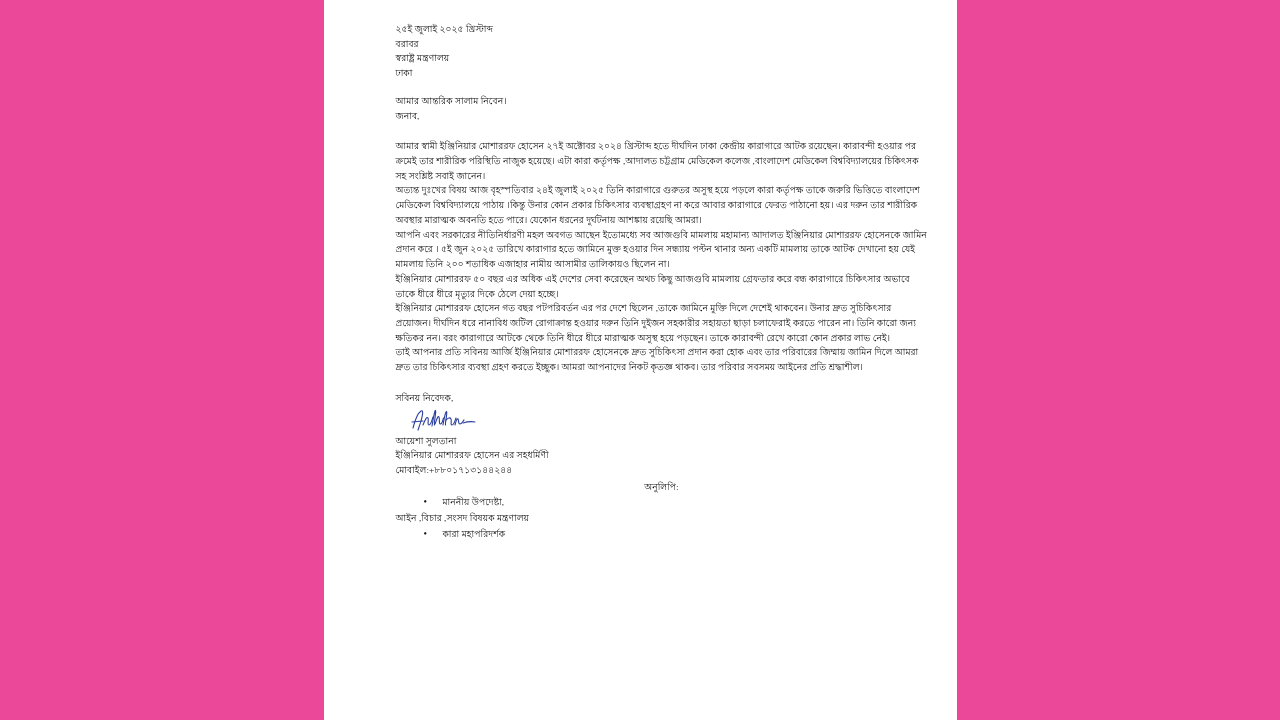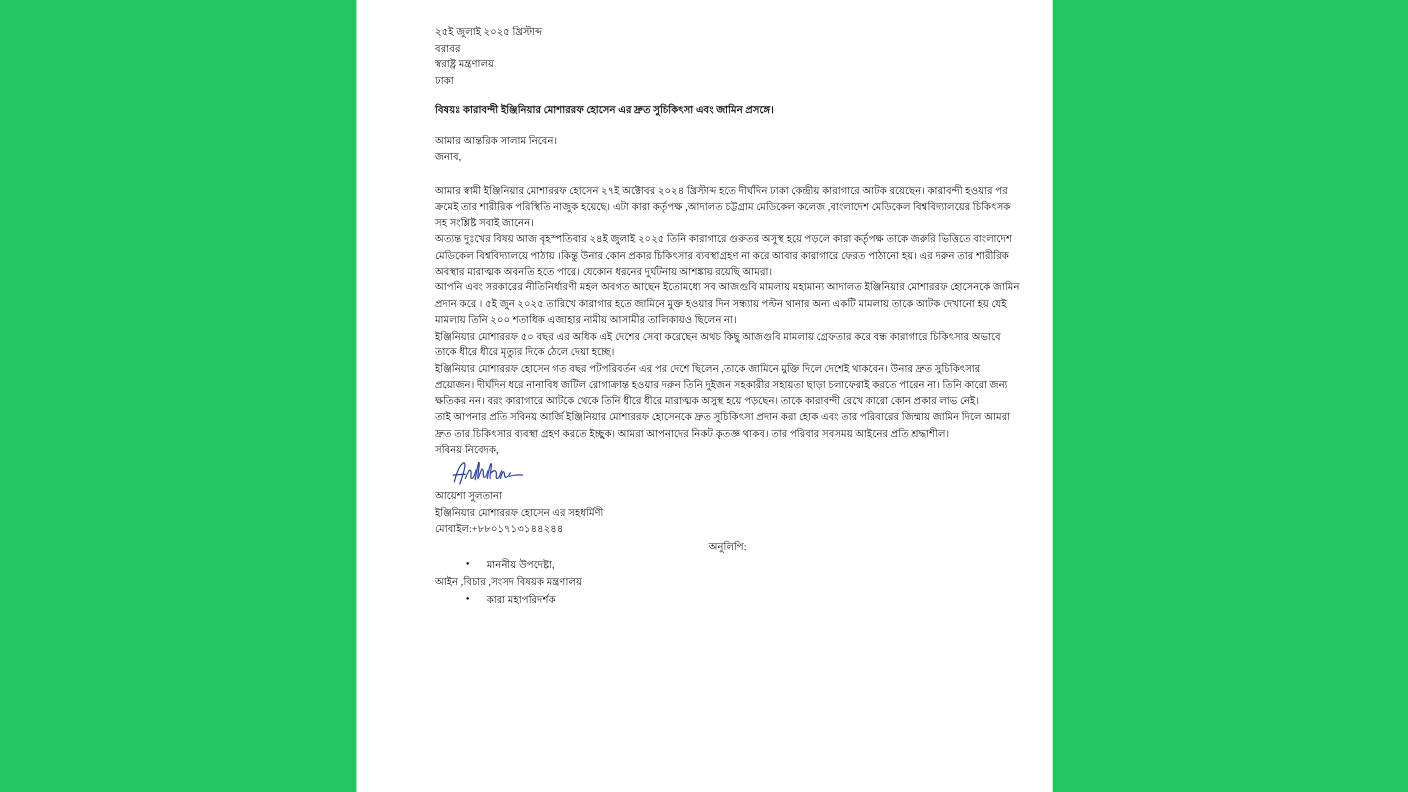--- a/index.html
+++ b/index.html
@@ -11,21 +11,21 @@
     overflow: hidden;
   }
   body {
     background: #0b4a6b;
     font-family: "Liberation Serif", "DejaVu Serif", serif;
   }
   #viewport {
     position: relative;
     width: 1280px;
     height: 720px;
-    background: #22c55e;
+    background: #ec4899;
     display: flex;
     justify-content: center;
   }
   #page {
     position: relative;
     width: 633px;
     height: 720px;
     background: #ffffff;
     box-sizing: border-box;
     padding: 22px 0 0 0;
@@ -55,20 +55,21 @@
     margin-top: 13px;
   }
   .para {
     margin-top: 0;
     text-align: left;
   }
   .para.tight {
     margin-top: 16px;
   }
   .closing {
+    margin-top: 16px;
   }
   .sig-wrap {
     height: 26px;
     margin-top: 2px;
     margin-left: 14px;
     position: relative;
   }
   .sig-svg {
     display: block;
   }
@@ -111,21 +112,20 @@
   <div id="page">
     <div id="doc">
 
       <div class="addr-block">
         <div class="addr-line">২৫ই জুলাই ২০২৫ খ্রিস্টাব্দ</div>
         <div class="addr-line">বরাবর</div>
         <div class="addr-line">স্বরাষ্ট্র মন্ত্রণালয়</div>
         <div class="addr-line">ঢাকা</div>
       </div>
 
-      <div class="subject">বিষয়ঃ কারাবন্দী ইঞ্জিনিয়ার মোশাররফ হোসেন এর দ্রুত সুচিকিৎসা এবং জামিন প্রসঙ্গে।</div>
 
       <div class="salutation-block">
         <div>আমার আন্তরিক সালাম নিবেন।</div>
         <div>জনাব,</div>
         <div class="para tight">আমার স্বামী ইঞ্জিনিয়ার মোশাররফ হোসেন ২৭ই অক্টোবর ২০২৪ খ্রিস্টাব্দ হতে দীর্ঘদিন ঢাকা কেন্দ্রীয় কারাগারে আটক রয়েছেন। কারাবন্দী হওয়ার পর ক্রমেই তার শারীরিক পরিস্থিতি নাজুক হয়েছে। এটা কারা কর্তৃপক্ষ ,আদালত চট্টগ্রাম মেডিকেল কলেজ ,বাংলাদেশ মেডিকেল বিশ্ববিদ্যালয়ের চিকিৎসক সহ সংশ্লিষ্ট সবাই জানেন।</div>
       </div>
 
       <div class="para">অত্যন্ত দুঃখের বিষয় আজ বৃহস্পতিবার ২৪ই জুলাই ২০২৫ তিনি  কারাগারে গুরুতর অসুস্থ হয়ে পড়লে কারা কর্তৃপক্ষ তাকে জরুরি ভিত্তিতে বাংলাদেশ মেডিকেল বিশ্ববিদ্যালয়ে পাঠায় ।কিন্তু উনার কোন প্রকার চিকিৎসার ব্যবস্থাগ্রহণ না করে আবার কারাগারে ফেরত পাঠানো হয়। এর দরুন তার শারীরিক অবস্থার মারাত্মক  অবনতি হতে পারে। যেকোন ধরনের দুর্ঘটনায় আশঙ্কায় রয়েছি আমরা।</div>
       <div class="para">আপনি এবং সরকারের নীতিনির্ধারণী মহল অবগত আছেন ইতোমধ্যে সব আজগুবি  মামলায় মহামান্য আদালত ইঞ্জিনিয়ার মোশাররফ হোসেনকে জামিন প্রদান করে । ৫ই জুন ২০২৫ তারিখে কারাগার হতে জামিনে মুক্ত হওয়ার দিন সন্ধ্যায় পল্টন থানার অন্য একটি মামলায় তাকে আটক দেখানো হয় যেই মামলায় তিনি ২০০  শতাধিক এজাহার নামীয় আসামীর তালিকায়ও ছিলেন না।</div>
       <div class="para">ইঞ্জিনিয়ার মোশাররফ ৫০ বছর  এর অধিক এই দেশের সেবা করেছেন অথচ কিছু আজগুবি মামলায় গ্রেফতার করে বন্ধ কারাগারে চিকিৎসার অভাবে তাকে ধীরে ধীরে মৃত্যুর দিকে ঠেলে দেয়া হচ্ছে।</div>

